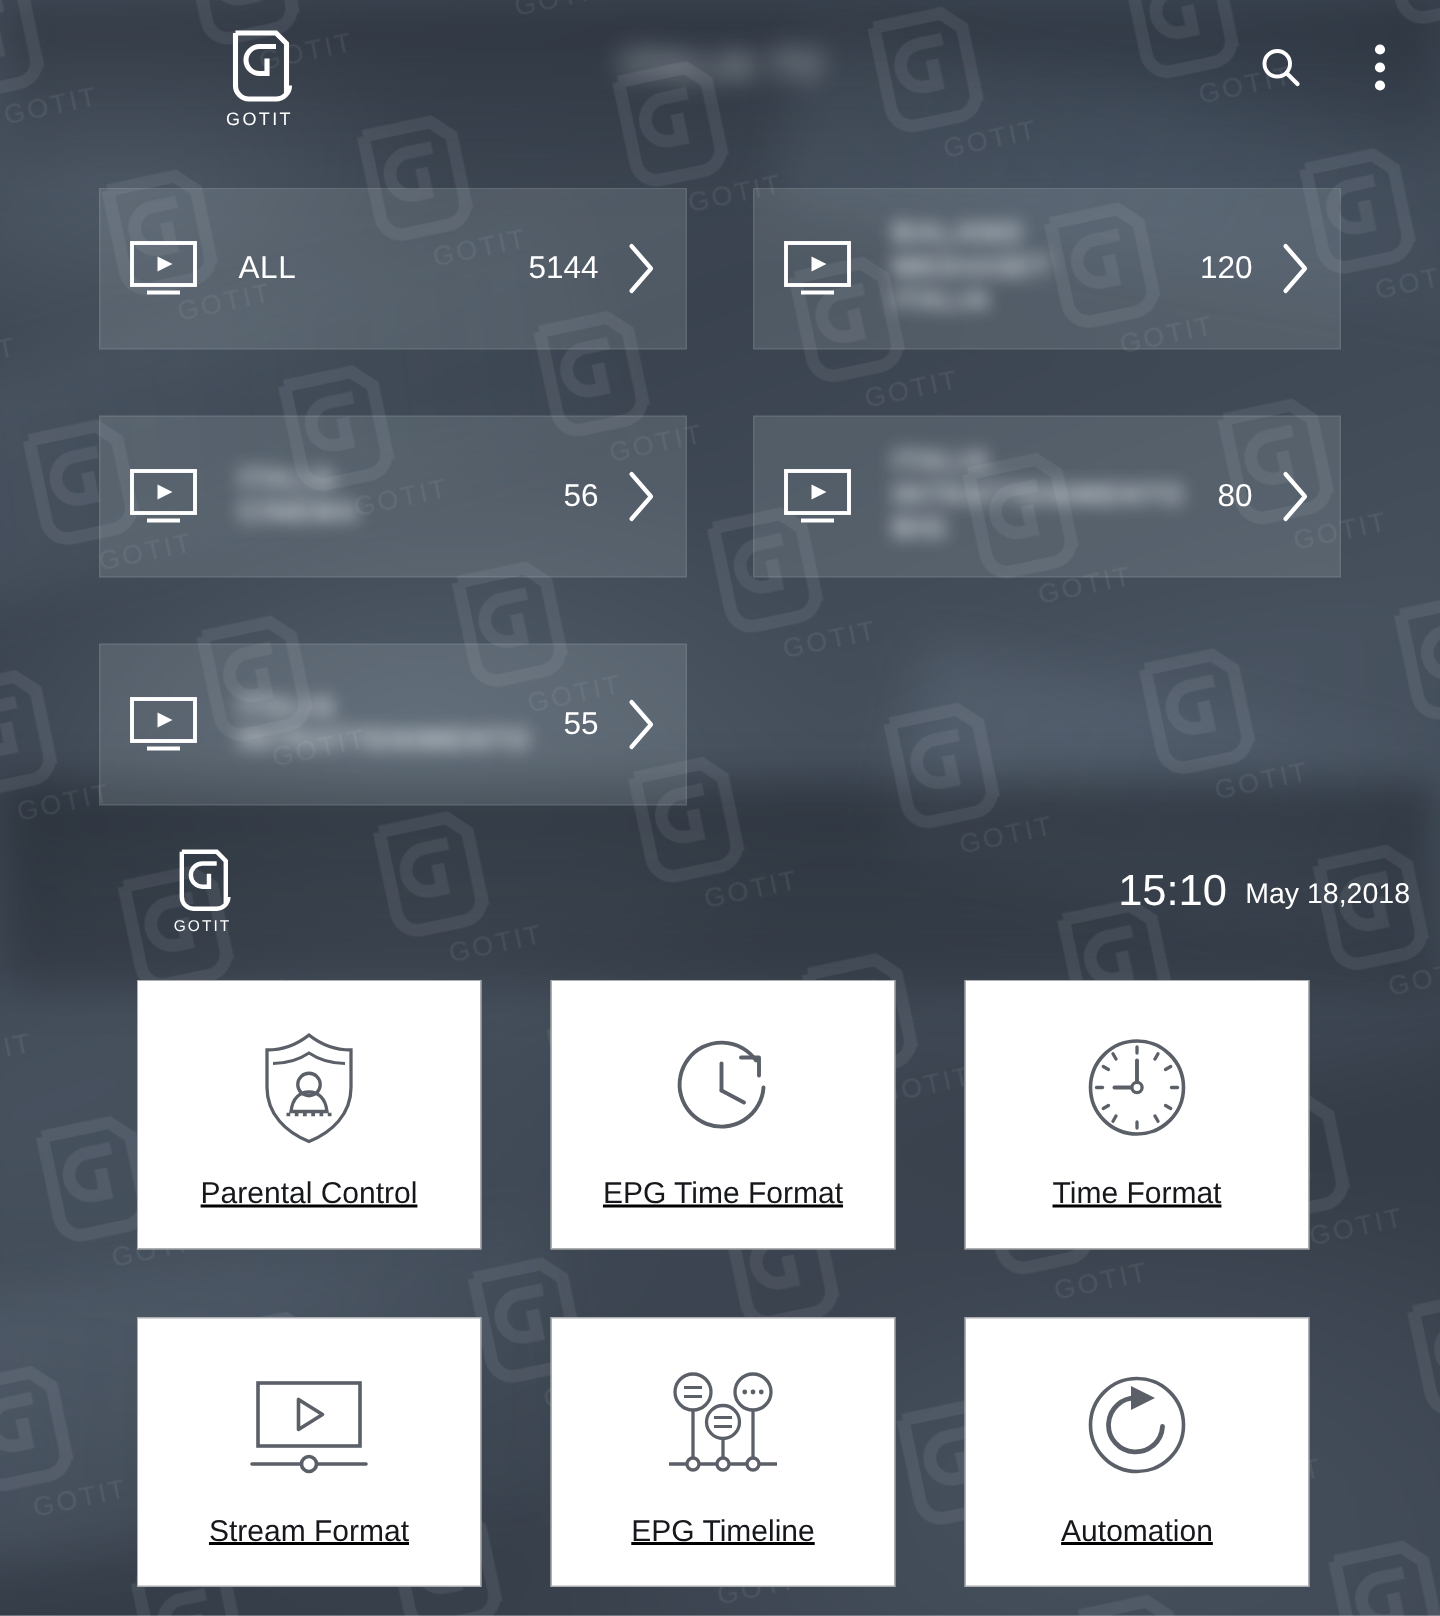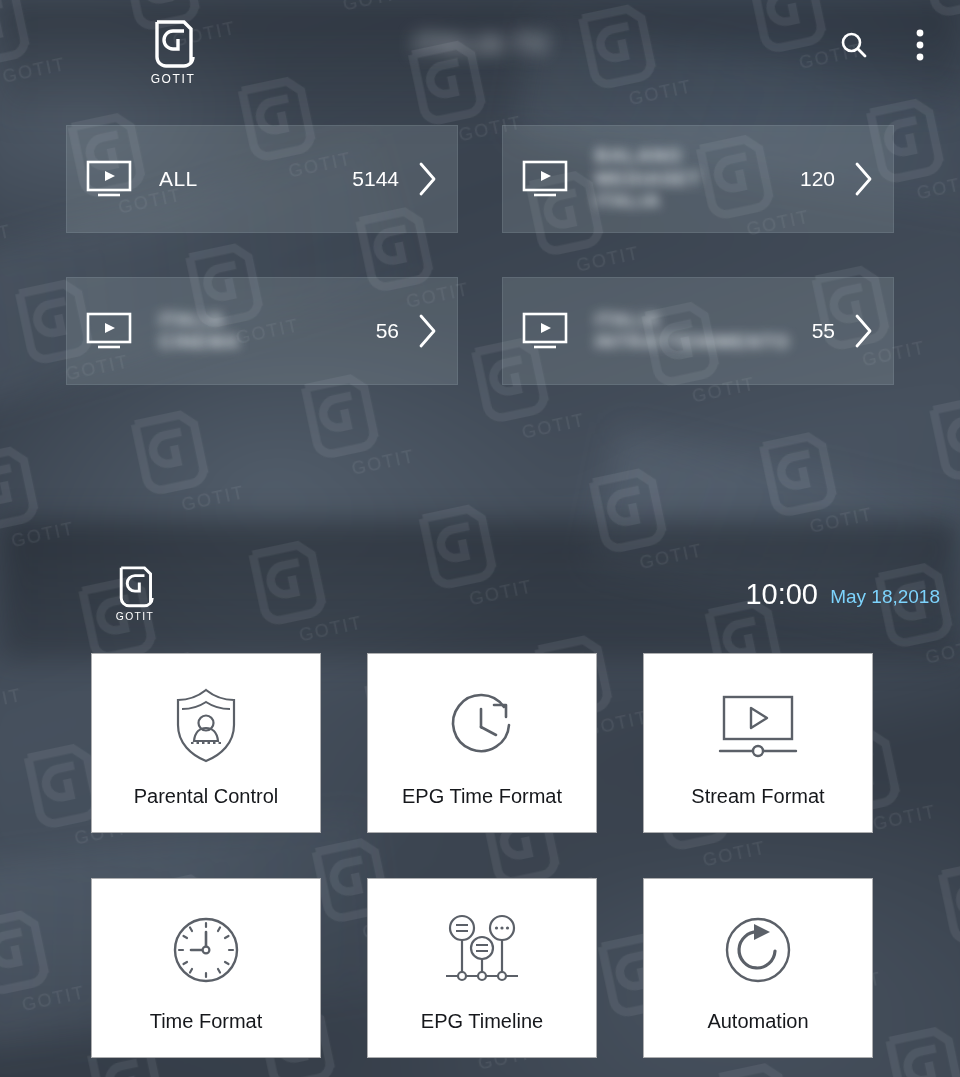--- a/index.html
+++ b/index.html
@@ -191,35 +191,36 @@
     right: 142px;
     top: 30px;
     color: #ffffff;
     font-size: 29px;
     font-weight: 400;
   }
   .settings-date {
     position: absolute;
     right: 20px;
     top: 38px;
-    color: #7dd3fc;
+    color: #ffffff;
     font-size: 19px;
   }
 
   
   .tiles-grid {
     position: absolute;
     left: 91px;
     top: 653px;
     width: 783px;
     display: grid;
     grid-template-columns: 230px 230px 230px;
     column-gap: 46px;
     row-gap: 45px;
     z-index: 5;
+    text-decoration: underline;
   }
   .tile {
     height: 180px;
     background: #ffffff;
     border: 1px solid rgba(20,24,30,0.35);
     display: flex;
     flex-direction: column;
     align-items: center;
     justify-content: center;
     cursor: pointer;
@@ -849,20 +850,38 @@
       </div>
       <div class="cat-card">
         <div class="cat-icon">
           <svg width="46" height="38" viewBox="0 0 46 38">
       <rect x="2" y="2" width="42" height="28" fill="none" stroke="#ffffff" stroke-width="2.6"></rect>
       <polygon points="19,11 19,21 29,16" fill="#ffffff"></polygon>
       <line x1="12" y1="35" x2="34" y2="35" stroke="#ffffff" stroke-width="2.6"></line>
     </svg>
         </div>
         <div class="cat-label blurred">ITALIA
+INTRATTENIMENTO
+BIG</div>
+        <div class="cat-count">80</div>
+        <div class="cat-chevron">
+          <svg width="22" height="38" viewBox="0 0 22 38">
+      <polyline points="4,4 17,19 4,34" fill="none" stroke="#ffffff" stroke-width="2.8" stroke-linecap="round" stroke-linejoin="round"></polyline>
+    </svg>
+        </div>
+      </div>
+      <div class="cat-card">
+        <div class="cat-icon">
+          <svg width="46" height="38" viewBox="0 0 46 38">
+      <rect x="2" y="2" width="42" height="28" fill="none" stroke="#ffffff" stroke-width="2.6"></rect>
+      <polygon points="19,11 19,21 29,16" fill="#ffffff"></polygon>
+      <line x1="12" y1="35" x2="34" y2="35" stroke="#ffffff" stroke-width="2.6"></line>
+    </svg>
+        </div>
+        <div class="cat-label blurred">ITALIA
 INTRATTENIMENTO</div>
         <div class="cat-count">55</div>
         <div class="cat-chevron">
           <svg width="22" height="38" viewBox="0 0 22 38">
       <polyline points="4,4 17,19 4,34" fill="none" stroke="#ffffff" stroke-width="2.8" stroke-linecap="round" stroke-linejoin="round"></polyline>
     </svg>
         </div>
       </div>
     </div>
 
@@ -870,21 +889,21 @@
     <div class="logo-settings">
       <svg viewBox="0 0 58 74">
         <g fill="none" stroke="#ffffff" stroke-width="3.4">
           <path d="M13 9 H40 L47 16 V49"></path>
           <path d="M13 9 V44 A9 9 0 0 0 22 53 H40 A9 9 0 0 0 49 44"></path>
           <path d="M40 18 H29 A9 9 0 0 0 20 27 A9 9 0 0 0 29 36 H34 V26"></path>
         </g>
         <text x="29" y="70" fill="#ffffff" font-size="12" font-family="Liberation Sans, sans-serif" letter-spacing="1.6" text-anchor="middle">GOTIT</text>
       </svg>
     </div>
-    <div class="settings-clock">10:00</div>
+    <div class="settings-clock">15:10</div>
     <div class="settings-date">May 18,2018</div>
   </div>
 
   <div class="tiles-grid" id="tiles-grid">
       <div class="tile">
         <div class="tile-icon">
           <svg width="74" height="80" viewBox="0 0 74 80">
         <path d="M37 5 C27 13 16 15 9 15 V40 C9 58 22 70 37 76 C52 70 65 58 65 40 V15 C58 15 47 13 37 5 Z" fill="none" stroke="#5b6068" stroke-width="2.2"></path>
         <path d="M13 24 C22 24 31 21 37 17 C43 21 52 24 61 24" fill="none" stroke="#5b6068" stroke-width="2"></path>
         <circle cx="37" cy="38" r="7.5" fill="none" stroke="#5b6068" stroke-width="2.2"></circle>
@@ -897,31 +916,20 @@
       <div class="tile">
         <div class="tile-icon">
           <svg width="80" height="80" viewBox="0 0 80 80">
         <path d="M62 22 A28 28 0 1 0 67 40" fill="none" stroke="#5b6068" stroke-width="2.6" stroke-linecap="round"></path>
         <polyline points="52,20 64,20 64,32" fill="none" stroke="#5b6068" stroke-width="2.6" stroke-linecap="round" stroke-linejoin="round"></polyline>
         <line x1="39" y1="24" x2="39" y2="42" stroke="#5b6068" stroke-width="2.6" stroke-linecap="round"></line>
         <line x1="39" y1="42" x2="54" y2="50" stroke="#5b6068" stroke-width="2.6" stroke-linecap="round"></line>
       </svg>
         </div>
         <div class="tile-label">EPG Time Format</div>
-      </div>
-      <div class="tile">
-        <div class="tile-icon">
-          <svg width="84" height="72" viewBox="0 0 84 72">
-        <rect x="8" y="8" width="68" height="42" fill="none" stroke="#5b6068" stroke-width="2.4"></rect>
-        <polygon points="35,19 35,39 51,29" fill="none" stroke="#5b6068" stroke-width="2.4" stroke-linejoin="round"></polygon>
-        <line x1="4" y1="62" x2="80" y2="62" stroke="#5b6068" stroke-width="2.4" stroke-linecap="round"></line>
-        <circle cx="42" cy="62" r="5" fill="#ffffff" stroke="#5b6068" stroke-width="2.4"></circle>
-      </svg>
-        </div>
-        <div class="tile-label">Stream Format</div>
       </div>
       <div class="tile">
         <div class="tile-icon">
           <svg width="80" height="80" viewBox="0 0 80 80">
         <circle cx="40" cy="40" r="31" fill="none" stroke="#5b6068" stroke-width="2.4"></circle>
         <g stroke="#5b6068" stroke-width="2.2" stroke-linecap="round">
           <line x1="40" y1="13" x2="40" y2="17"></line>
           <line x1="40" y1="63" x2="40" y2="67"></line>
           <line x1="13" y1="40" x2="17" y2="40"></line>
           <line x1="63" y1="40" x2="67" y2="40"></line>
@@ -936,20 +944,31 @@
         </g>
         <line x1="40" y1="40" x2="40" y2="22" stroke="#5b6068" stroke-width="2.6" stroke-linecap="round"></line>
         <line x1="40" y1="40" x2="25" y2="40" stroke="#5b6068" stroke-width="2.6" stroke-linecap="round"></line>
         <circle cx="40" cy="40" r="3.4" fill="#ffffff" stroke="#5b6068" stroke-width="2.2"></circle>
       </svg>
         </div>
         <div class="tile-label">Time Format</div>
       </div>
       <div class="tile">
         <div class="tile-icon">
+          <svg width="84" height="72" viewBox="0 0 84 72">
+        <rect x="8" y="8" width="68" height="42" fill="none" stroke="#5b6068" stroke-width="2.4"></rect>
+        <polygon points="35,19 35,39 51,29" fill="none" stroke="#5b6068" stroke-width="2.4" stroke-linejoin="round"></polygon>
+        <line x1="4" y1="62" x2="80" y2="62" stroke="#5b6068" stroke-width="2.4" stroke-linecap="round"></line>
+        <circle cx="42" cy="62" r="5" fill="#ffffff" stroke="#5b6068" stroke-width="2.4"></circle>
+      </svg>
+        </div>
+        <div class="tile-label">Stream Format</div>
+      </div>
+      <div class="tile">
+        <div class="tile-icon">
           <svg width="84" height="80" viewBox="0 0 84 80">
         <line x1="6" y1="66" x2="78" y2="66" stroke="#5b6068" stroke-width="2.2"></line>
         <line x1="22" y1="22" x2="22" y2="66" stroke="#5b6068" stroke-width="2.2"></line>
         <line x1="42" y1="42" x2="42" y2="66" stroke="#5b6068" stroke-width="2.2"></line>
         <line x1="62" y1="22" x2="62" y2="66" stroke="#5b6068" stroke-width="2.2"></line>
         <circle cx="22" cy="66" r="4" fill="#ffffff" stroke="#5b6068" stroke-width="2.2"></circle>
         <circle cx="42" cy="66" r="4" fill="#ffffff" stroke="#5b6068" stroke-width="2.2"></circle>
         <circle cx="62" cy="66" r="4" fill="#ffffff" stroke="#5b6068" stroke-width="2.2"></circle>
         <circle cx="22" cy="18" r="12" fill="#ffffff" stroke="#5b6068" stroke-width="2.2"></circle>
         <line x1="16" y1="15" x2="28" y2="15" stroke="#5b6068" stroke-width="2"></line>

